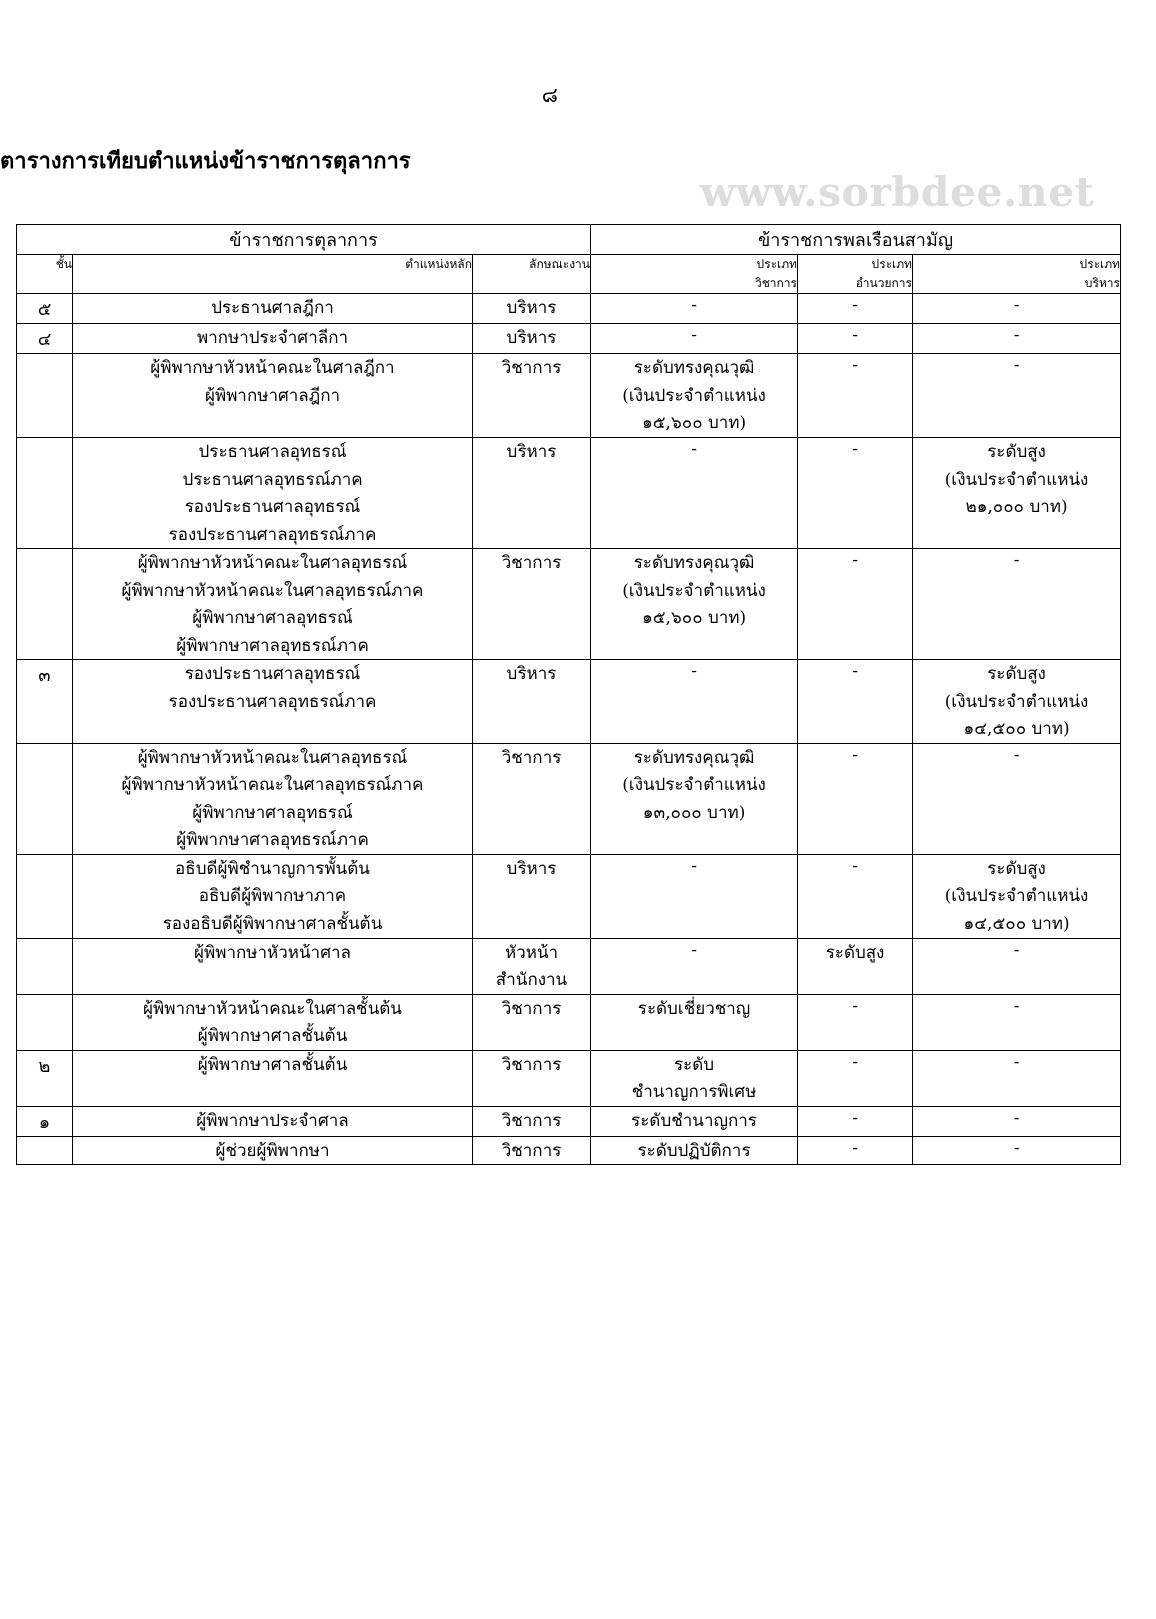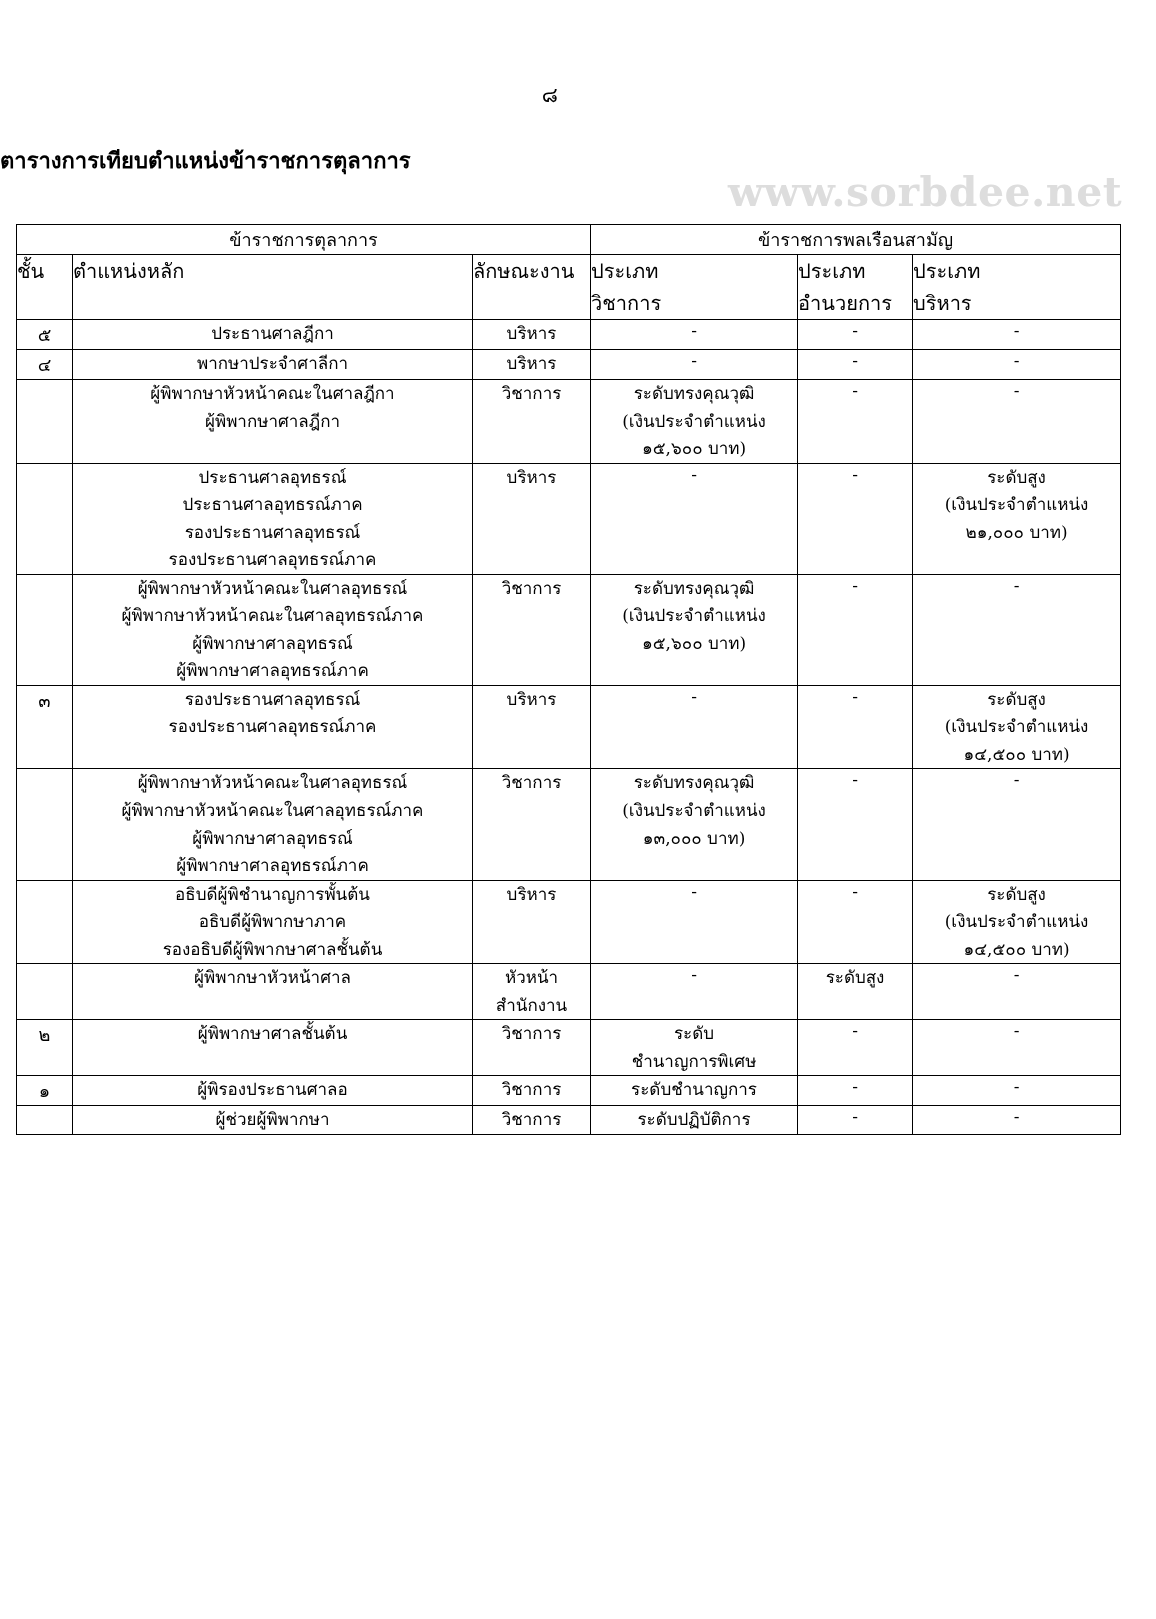--- a/index.html
+++ b/index.html
@@ -49,21 +49,20 @@
     top: 168px;
     left: 700px;
     font-family: "DejaVu Serif", "Liberation Serif", serif;
     font-size: 41px;
     font-weight: bold;
     color: #dddddd;
     letter-spacing: 0.5px;
     white-space: nowrap;
     z-index: 0;
     pointer-events: none;
-    margin-left: 28px;
   }
 
   table.cmp {
     position: absolute;
     top: 224px;
     left: 16px;
     width: 1104px;
     border-collapse: collapse;
     table-layout: fixed;
     font-family: "DejaVu Serif", "Liberation Serif", serif;
@@ -87,23 +86,23 @@
   .cell-pad.center { text-align: center; }
   .cell-pad.left { text-align: center; }
 
   
   .grp {
     text-align: center;
     padding: 10px 4px 12px 4px;
     font-size: 18px;
   }
   .sub {
-    text-align: left;
+    text-align: right;
     padding: 8px 4px 10px 4px;
-    font-size: 20px;
+    font-size: 12px;
     line-height: 1.6;
   }
 
   .thick-top { border-top-width: 2px; }
 
   .dash {
     text-align: center;
     padding-top: 11px;
     font-size: 17px;
   }
@@ -311,38 +310,53 @@
             <div>หัวหน้า</div>
             <div>สำนักงาน</div>
           </td>
           <td class="dash">-</td>
           <td class="cell-pad center stack">
             <div>ระดับสูง</div>
           </td>
           <td class="dash">-</td>
         </tr>
         <tr>
+          <td class="cls"></td>
+          <td class="cell-pad left poslist">
+            <div>ผู้พิพากษาหัวหน้าคณะในศาลชั้นต้น</div>
+            <div>ผู้พิพากษาศาลชั้นต้น</div>
+          </td>
+          <td class="cell-pad center stack">
+            <div>วิชาการ</div>
+          </td>
+          <td class="cell-pad center stack">
+            <div>ระดับเชี่ยวชาญ</div>
+          </td>
+          <td class="dash">-</td>
+          <td class="dash">-</td>
+        </tr>
+        <tr>
           <td class="cls thick-top">๒</td>
           <td class="cell-pad left poslist thick-top">
             <div>ผู้พิพากษาศาลชั้นต้น</div>
           </td>
           <td class="cell-pad center stack thick-top">
             <div>วิชาการ</div>
           </td>
           <td class="cell-pad center stack thick-top">
             <div>ระดับ</div>
             <div>ชำนาญการพิเศษ</div>
           </td>
           <td class="dash thick-top">-</td>
           <td class="dash thick-top">-</td>
         </tr>
         <tr>
           <td class="cls thick-top">๑</td>
           <td class="cell-pad left poslist thick-top">
-            <div>ผู้พิรองประธานศาลอ</div>
+            <div>ผู้พิพากษาประจำศาล</div>
           </td>
           <td class="cell-pad center stack thick-top">
             <div>วิชาการ</div>
           </td>
           <td class="cell-pad center stack thick-top">
             <div>ระดับชำนาญการ</div>
           </td>
           <td class="dash thick-top">-</td>
           <td class="dash thick-top">-</td>
         </tr>

